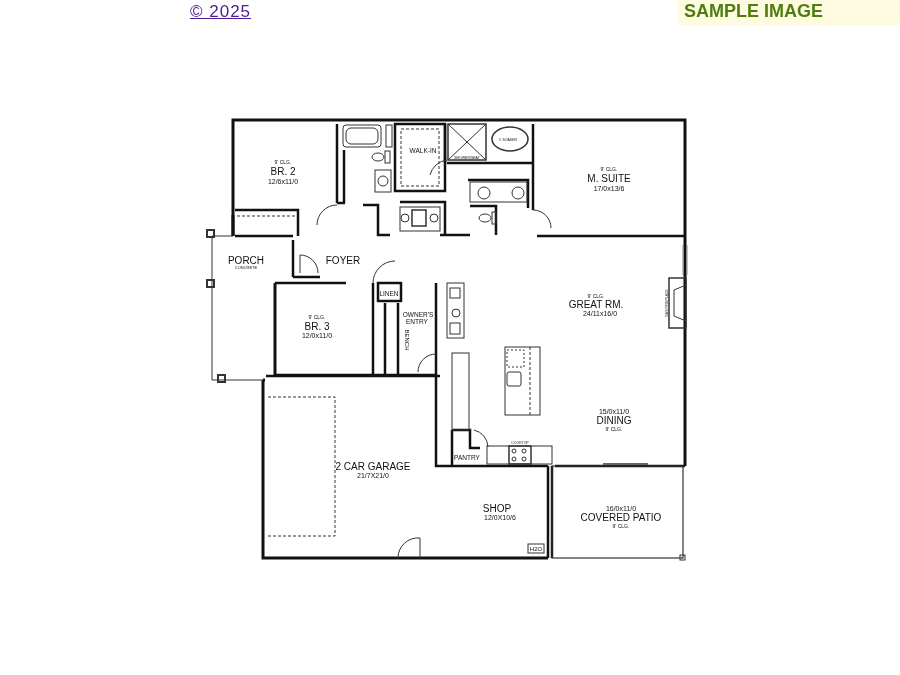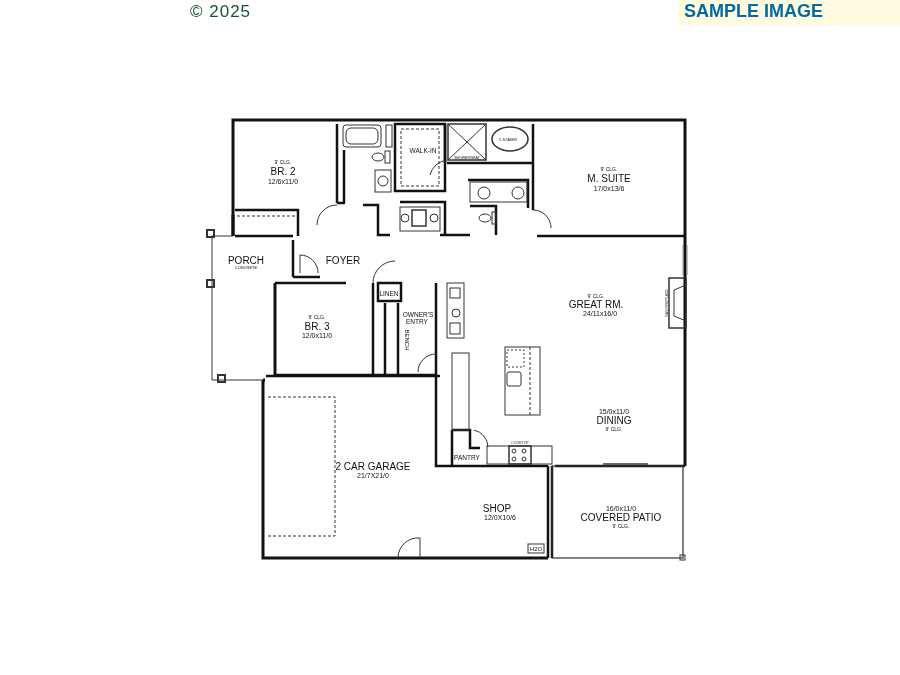--- a/index.html
+++ b/index.html
@@ -1,19 +1,19 @@
 <!DOCTYPE html>
 <html><head>
 <meta charset="utf-8">
 <style>
   html, body { margin:0; padding:0; background:#ffffff; }
   body { width:900px; height:675px; position:relative; overflow:hidden; font-family:"Liberation Sans", sans-serif; }
-  .copyright { position:absolute; left:190px; top:2px; font-size:17px; color:#14532d; letter-spacing:1px; font-family:"Liberation Sans", sans-serif; }
+  .copyright { position:absolute; left:190px; top:2px; font-size:17px; color:#4c1d95; letter-spacing:1px; font-family:"Liberation Sans", sans-serif;text-decoration:underline; }
   .sample-banner { position:absolute; left:678px; top:0; width:222px; height:25px; background:#fffbe0; }
-  .sample-text { position:absolute; left:684px; top:1px; font-size:18px; font-weight:bold; color:#0369a1; font-family:"Liberation Sans", sans-serif; }
+  .sample-text { position:absolute; left:684px; top:1px; font-size:18px; font-weight:bold; color:#4d7c0f; font-family:"Liberation Sans", sans-serif; }
   svg.plan { position:absolute; left:0; top:0; }
   .lbl { font-family:"Liberation Sans", sans-serif; fill:#111; text-anchor:middle; }
   .lbl-name { font-size:10px; }
   .lbl-dim { font-size:7px; }
   .lbl-clg { font-size:5px; }
   .lbl-small { font-size:6.5px; }
 </style>
 </head>
 <body>
 

